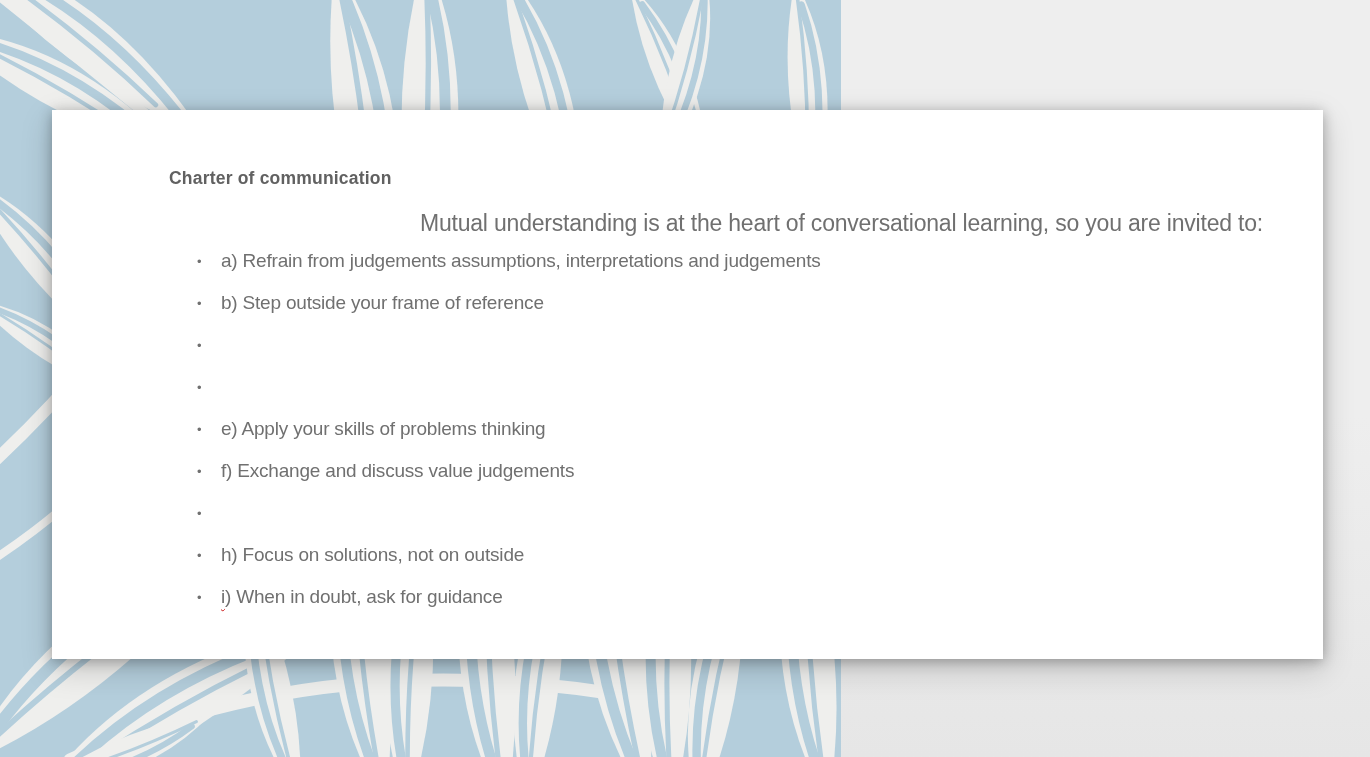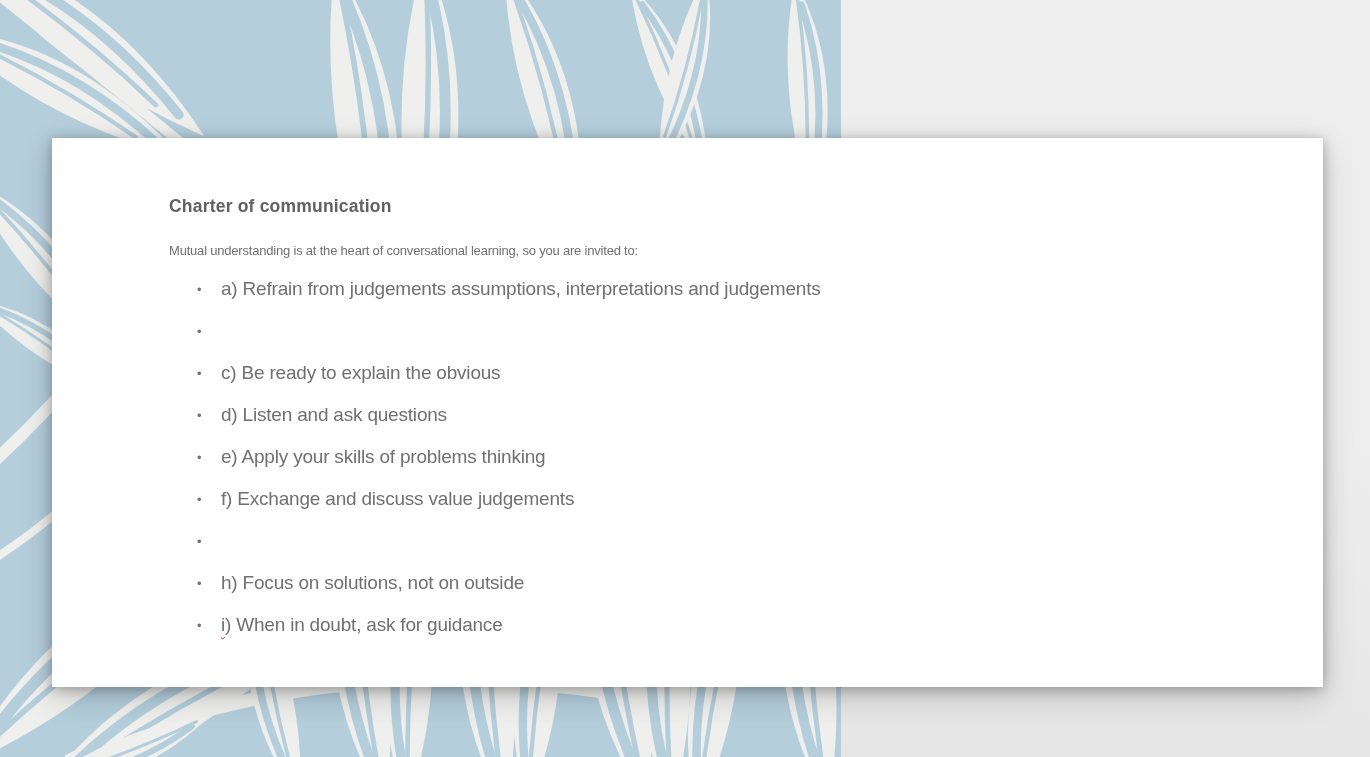--- a/index.html
+++ b/index.html
@@ -11,24 +11,24 @@
   body{font-family:"Liberation Sans","DejaVu Sans",sans-serif;}
   .stage{position:relative;width:1370px;height:757px;overflow:hidden;background:var(--gray-top);}
   .bg-left{position:absolute;left:0;top:0;width:841px;height:757px;background:var(--blue);overflow:hidden;}
   .bg-left svg{display:block;width:841px;height:757px;}
   .bg-right{position:absolute;left:841px;top:0;width:529px;height:757px;
     background:linear-gradient(180deg,var(--gray-top) 0%,var(--gray-top) 55%,var(--gray-bot) 100%);}
   .leaf-fill{fill:var(--leaf);}
   .leaf-stripe{stroke:var(--blue);fill:none;stroke-linecap:round;}
   .stem{stroke:var(--leaf);fill:none;stroke-linecap:round;}
   .slide-card{position:absolute;left:52px;top:110px;width:1271px;height:549px;background:var(--card);
-    box-shadow:0 2px 12px rgba(0,0,0,.28),0 10px 30px rgba(0,0,0,.18);margin-top:28px;}
+    box-shadow:0 2px 12px rgba(0,0,0,.28),0 10px 30px rgba(0,0,0,.18);}
   .slide-body{position:absolute;left:0;top:0;width:100%;height:100%;padding:57px 60px 0 117px;cursor:text;}
   .slide-title{font-size:17.5px;line-height:22px;font-weight:bold;color:var(--title);letter-spacing:.2px;}
-  .slide-intro{margin-top:21px;font-size:13px;line-height:26px;color:var(--body);letter-spacing:-.2px;}
+  .slide-intro{margin-top:21px;font-size:23px;line-height:26px;color:var(--body);letter-spacing:-.2px;text-align:right;}
   .bullet-list{list-style:none;margin-top:4px;}
   .bullet-item{display:flex;align-items:center;height:42px;padding-left:28px;
     font-size:19px;color:var(--body);letter-spacing:-.2px;}
   .bullet-item .glyph{flex:0 0 24px;font-size:13px;color:var(--body);}
   .squiggle{text-decoration:underline wavy var(--squig);text-decoration-thickness:1px;
     text-underline-offset:4px;text-decoration-skip-ink:none;}
 </style>
 </head>
 <body>
 
@@ -85,28 +85,27 @@
     <div class="slide-body">
       <div class="slide-title">Charter of communication</div>
       <div class="slide-intro">Mutual understanding is at the heart of conversational learning, so you are invited to:</div>
       <ul class="bullet-list">
           <li class="bullet-item">
             <span class="glyph">•</span>
             <span>a) Refrain from judgements assumptions, interpretations and judgements</span>
           </li>
           <li class="bullet-item">
             <span class="glyph">•</span>
+            <span>b) Step outside your frame of reference</span>
           </li>
           <li class="bullet-item">
             <span class="glyph">•</span>
-            <span>c) Be ready to explain the obvious</span>
           </li>
           <li class="bullet-item">
             <span class="glyph">•</span>
-            <span>d) Listen and ask questions</span>
           </li>
           <li class="bullet-item">
             <span class="glyph">•</span>
             <span>e) Apply your skills of problems thinking</span>
           </li>
           <li class="bullet-item">
             <span class="glyph">•</span>
             <span>f) Exchange and discuss value judgements</span>
           </li>
           <li class="bullet-item">

